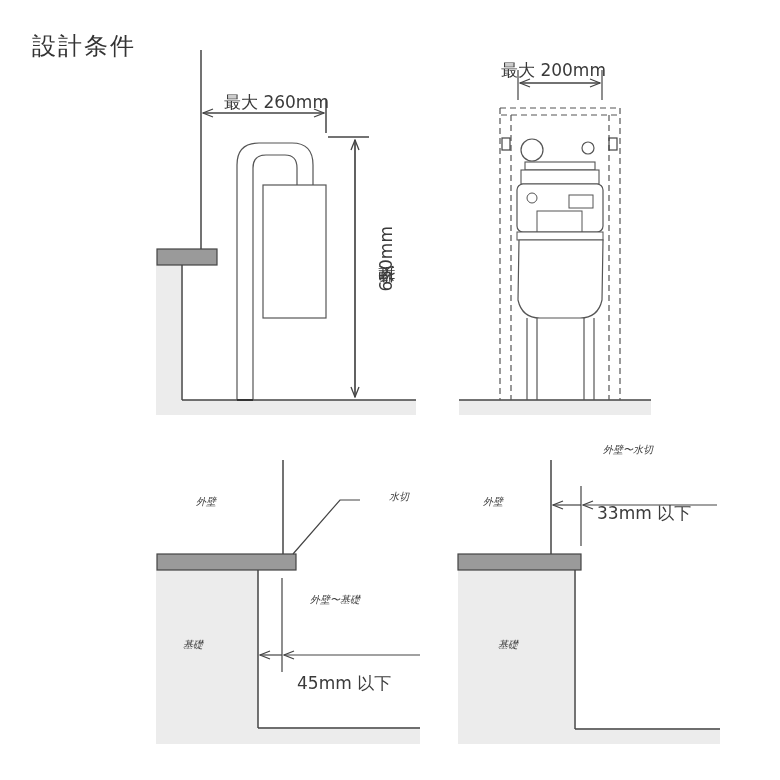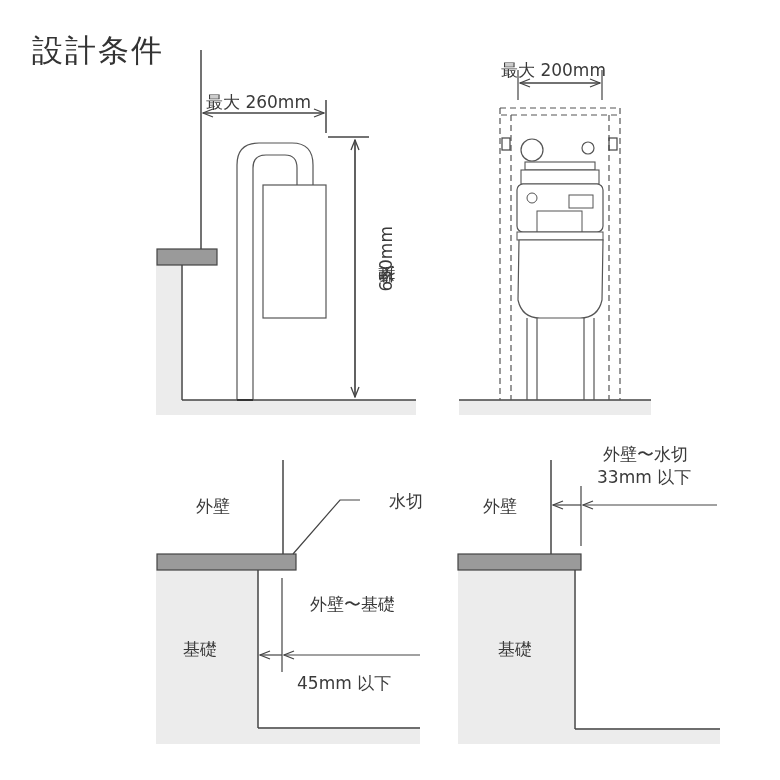--- a/index.html
+++ b/index.html
@@ -1,21 +1,21 @@
 <!DOCTYPE html>
 <html><head>
 <meta charset="utf-8">
 <style>
   html,body{margin:0;padding:0;background:#fff;}
   body{width:780px;height:780px;position:relative;overflow:hidden;font-family:"DejaVu Sans","Liberation Sans",sans-serif;color:#333;}
   svg{position:absolute;left:0;top:0;}
   .lbl{position:absolute;white-space:nowrap;color:#3a3a3a;}
-  .title{left:32px;top:30px;font-size:31px;letter-spacing:2px;color:#333;}
+  .title{left:32px;top:30px;font-size:24px;letter-spacing:2px;color:#333;}
   .dim{font-size:17px;margin-top:21px;}
-  .note{font-size:17px;}
+  .note{font-size:10px;font-style:italic;}
   .vert{writing-mode:vertical-rl;transform:rotate(180deg);}
 </style>
 </head>
 <body>
 
 <svg width="780" height="780" viewBox="0 0 780 780">
   <defs>
     <marker id="arr" markerWidth="12" markerHeight="10" refX="11" refY="5" orient="auto" markerUnits="userSpaceOnUse">
       <path d="M1,1 L11,5 L1,9" fill="none" stroke="#444" stroke-width="1.3"></path>
     </marker>
@@ -96,27 +96,27 @@
     <rect x="458" y="554" width="123" height="16" fill="#9a9a9a" stroke="#444" stroke-width="1.2"></rect>
     <line x1="551" y1="460" x2="551" y2="554" stroke="#444" stroke-width="1.5"></line>
     <line x1="581" y1="486" x2="581" y2="546" stroke="#444" stroke-width="1.2"></line>
     <line x1="717" y1="505" x2="583" y2="505" stroke="#444" stroke-width="1.2" marker-end="url(#arr)"></line>
     <line x1="581" y1="505" x2="553" y2="505" stroke="#444" stroke-width="1.2" marker-end="url(#arr)"></line>
   </g>
 </svg>
 
 <div class="lbl title">設計条件</div>
 
-<div class="lbl dim" style="left:206px;top:70px;">最大 260mm</div>
+<div class="lbl dim" style="left:224px;top:70px;">最大 260mm</div>
 <div class="lbl dim vert" style="left:374px;top:205px;">推奨 650mm</div>
 
 <div class="lbl dim" style="left:501px;top:38px;">最大 200mm</div>
 
 <div class="lbl note" style="left:196px;top:495px;">外壁</div>
 <div class="lbl note" style="left:389px;top:490px;">水切</div>
 <div class="lbl note" style="left:183px;top:638px;">基礎</div>
 <div class="lbl note" style="left:310px;top:593px;">外壁〜基礎</div>
 <div class="lbl dim" style="left:297px;top:651px;">45mm 以下</div>
 
 <div class="lbl note" style="left:483px;top:495px;">外壁</div>
 <div class="lbl note" style="left:498px;top:638px;">基礎</div>
 <div class="lbl note" style="left:603px;top:443px;">外壁〜水切</div>
-<div class="lbl dim" style="left:597px;top:445px;">33mm 以下</div>
+<div class="lbl dim" style="left:597px;top:481px;">33mm 以下</div>
 
 </body></html>

